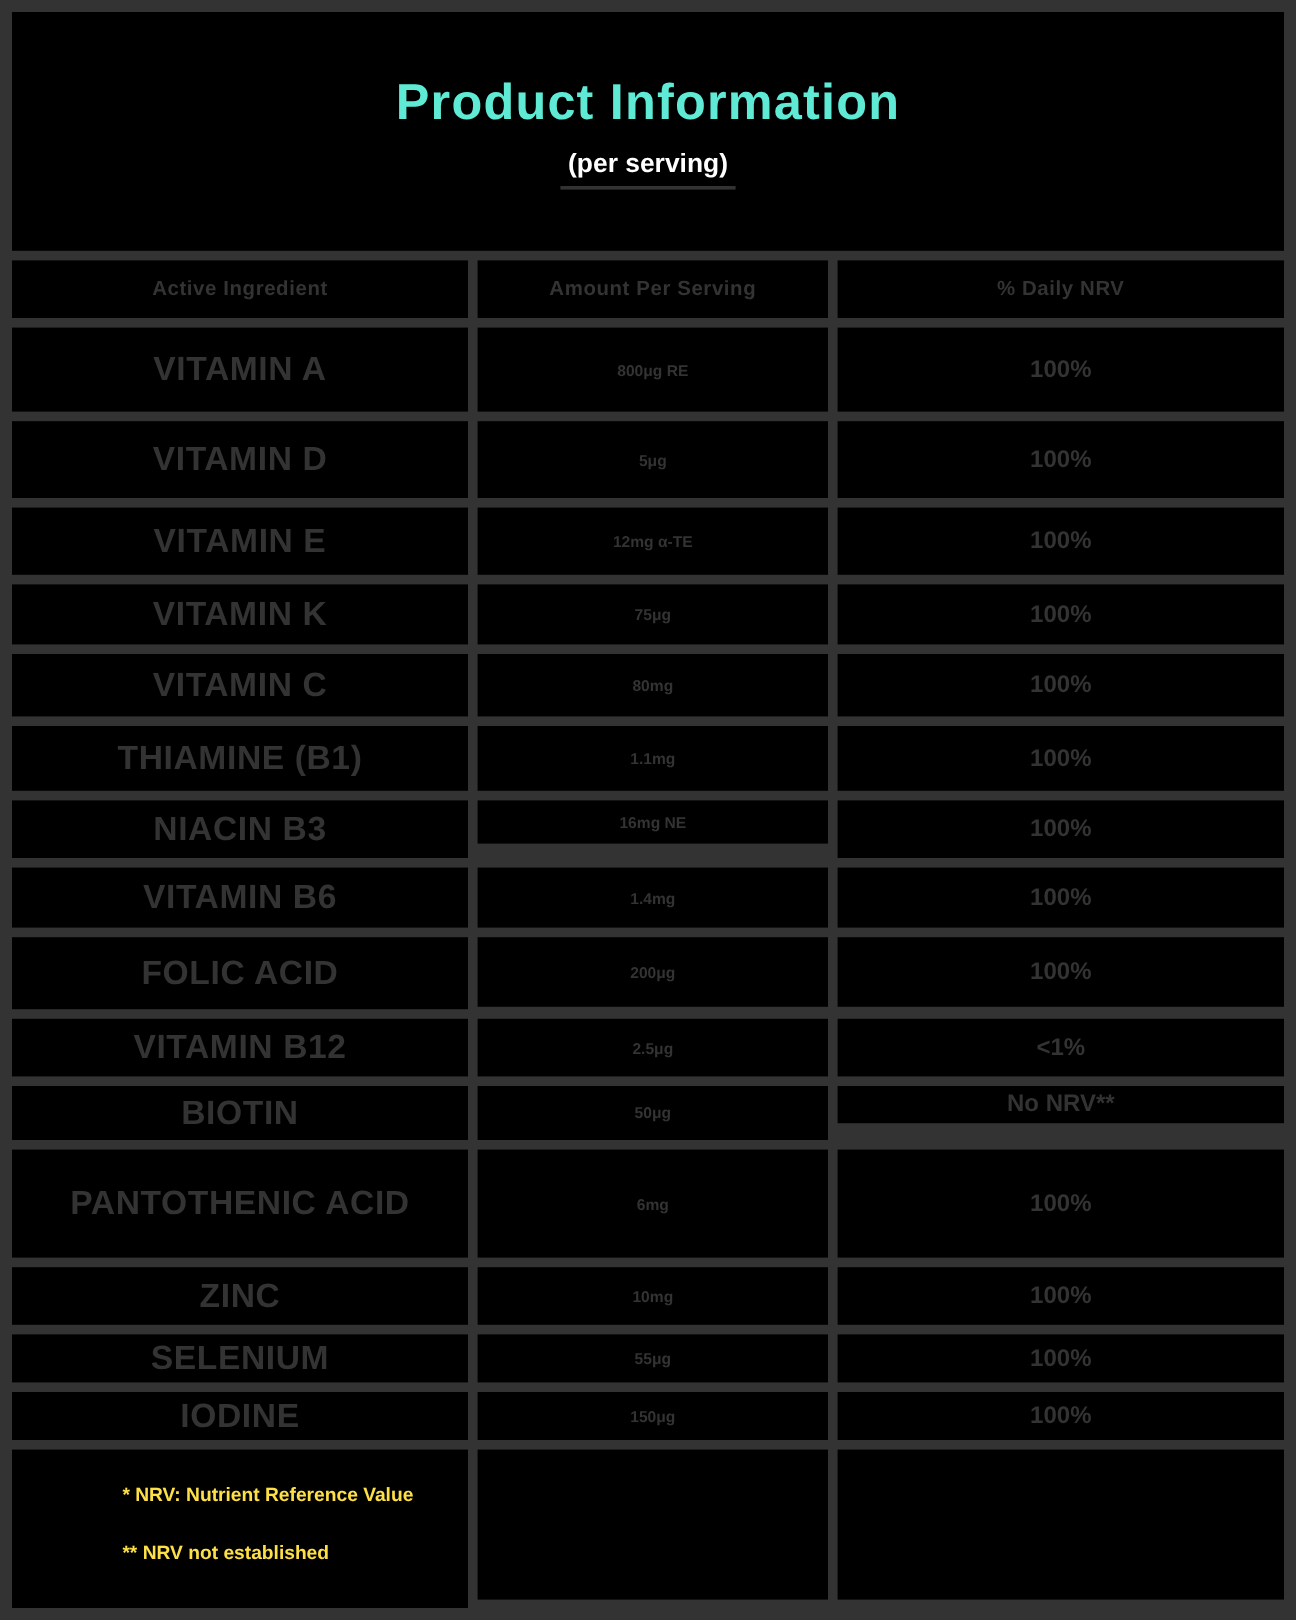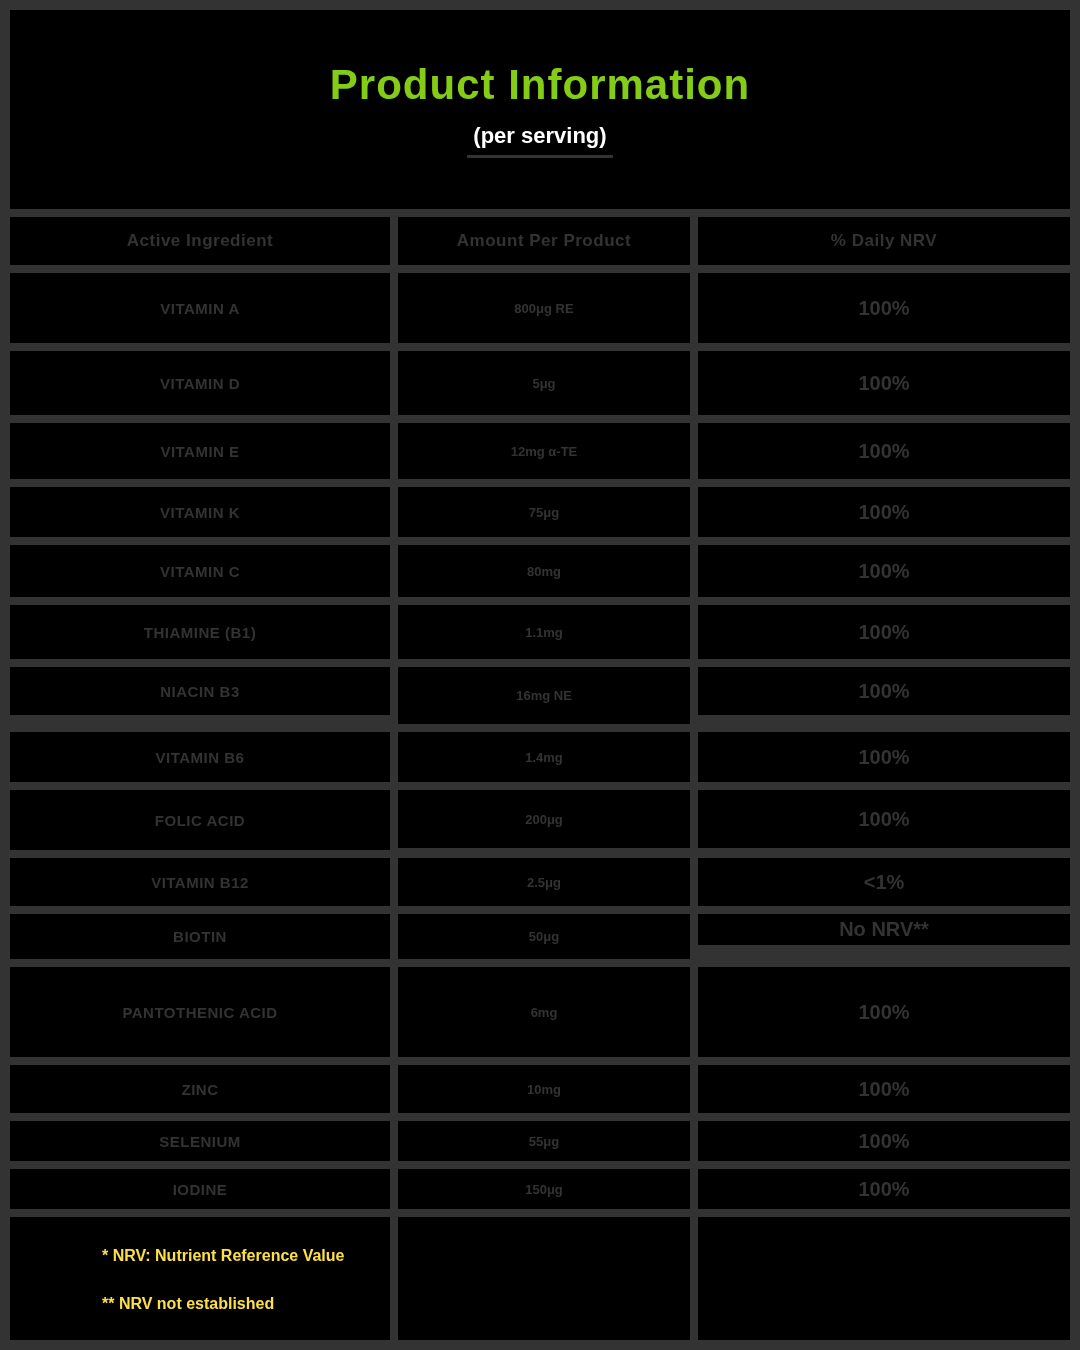--- a/index.html
+++ b/index.html
@@ -14,21 +14,21 @@
     overflow:hidden;
   }
   .title-block{
     height:199px;
     display:flex;flex-direction:column;
     align-items:center;justify-content:center;
     gap:14px;
   }
   .page-title{
     font-size:42px;font-weight:bold;letter-spacing:1px;
-    color:#84cc16;
+    color:#5eead4;
   }
   .page-subtitle{
     font-size:22px;font-weight:bold;color:#ffffff;
     border-bottom:3px solid #333;
     padding:0 6px 6px 6px;
   }
   .nutri-table{
     display:grid;
     grid-template-columns:380px 292px 1fr;
     background:#333;
@@ -38,42 +38,42 @@
     box-sizing:border-box;
   }
   .cell{
     background:#000;
     display:flex;align-items:center;justify-content:center;
     text-align:center;
     color:#333;
     overflow:hidden;
   }
   .cell.header{font-size:17px;font-weight:bold;letter-spacing:.5px;}
-  .cell.label{font-size:15px;font-weight:bold;letter-spacing:.5px;text-transform:uppercase;}
+  .cell.label{font-size:28px;font-weight:bold;letter-spacing:.5px;text-transform:uppercase;}
   .cell.value{font-size:13px;font-weight:bold;}
   .cell.pct{font-size:20px;font-weight:bold;}
   .cell.footer-notes{
     flex-direction:column;align-items:flex-start;justify-content:flex-start;
     padding:28px 20px 0 92px;gap:26px;text-align:left;
   }
   .footnote{font-size:16px;font-weight:bold;max-width:270px;line-height:1.35;color:#fde047;}
 </style>
 </head>
 <body>
 
 <div class="frame">
 
   <div class="title-block">
     <div class="page-title">Product Information</div>
     <div class="page-subtitle">(per serving)</div>
   </div>
 
   <div class="nutri-table" id="nutri-table">
       <div class="cell header" style="height:48px">Active Ingredient</div>
-      <div class="cell header" style="height:48px">Amount Per Product</div>
+      <div class="cell header" style="height:48px">Amount Per Serving</div>
       <div class="cell header" style="height:48px">% Daily NRV</div>
       <div class="cell label " style="height:70px">
         <span>VITAMIN A</span>
       </div>
       <div class="cell value " style="height:70px">
         <span>800μg RE</span>
       </div>
       <div class="cell pct " style="height:70px">
         <span>100%</span>
       </div>
@@ -118,21 +118,21 @@
       </div>
       <div class="cell value " style="height:54px">
         <span>1.1mg</span>
       </div>
       <div class="cell pct " style="height:54px">
         <span>100%</span>
       </div>
       <div class="cell label " style="height:48px">
         <span>NIACIN B3</span>
       </div>
-      <div class="cell value " style="height:57px">
+      <div class="cell value " style="height:36px">
         <span>16mg NE</span>
       </div>
       <div class="cell pct " style="height:48px">
         <span>100%</span>
       </div>
       <div class="cell label " style="height:50px">
         <span>VITAMIN B6</span>
       </div>
       <div class="cell value " style="height:50px">
         <span>1.4mg</span>

